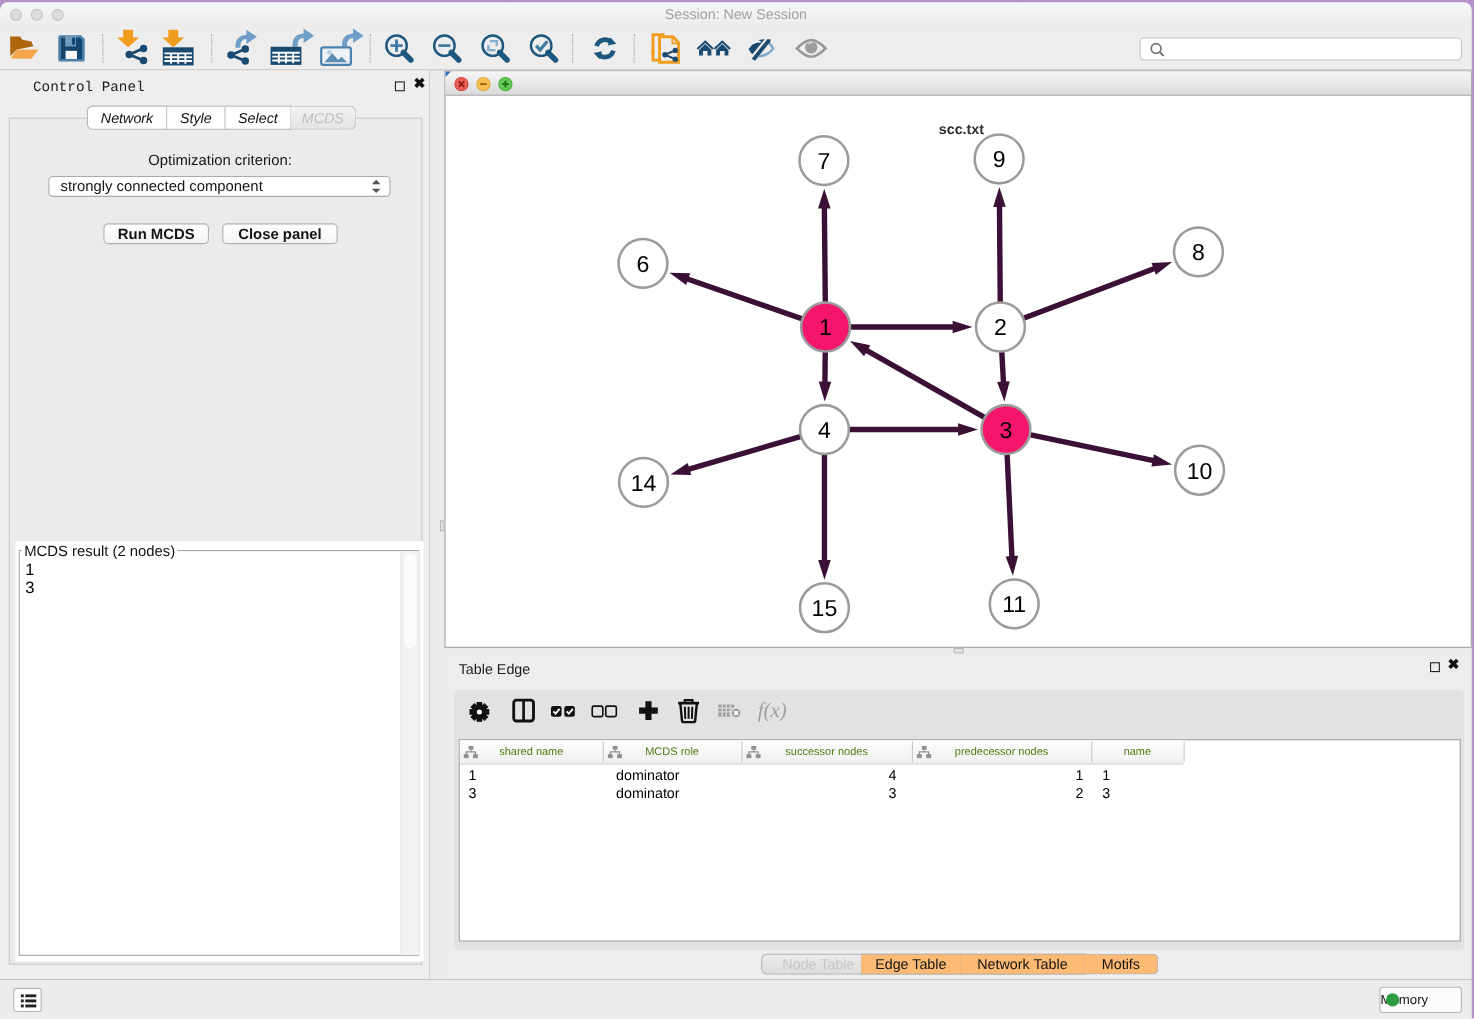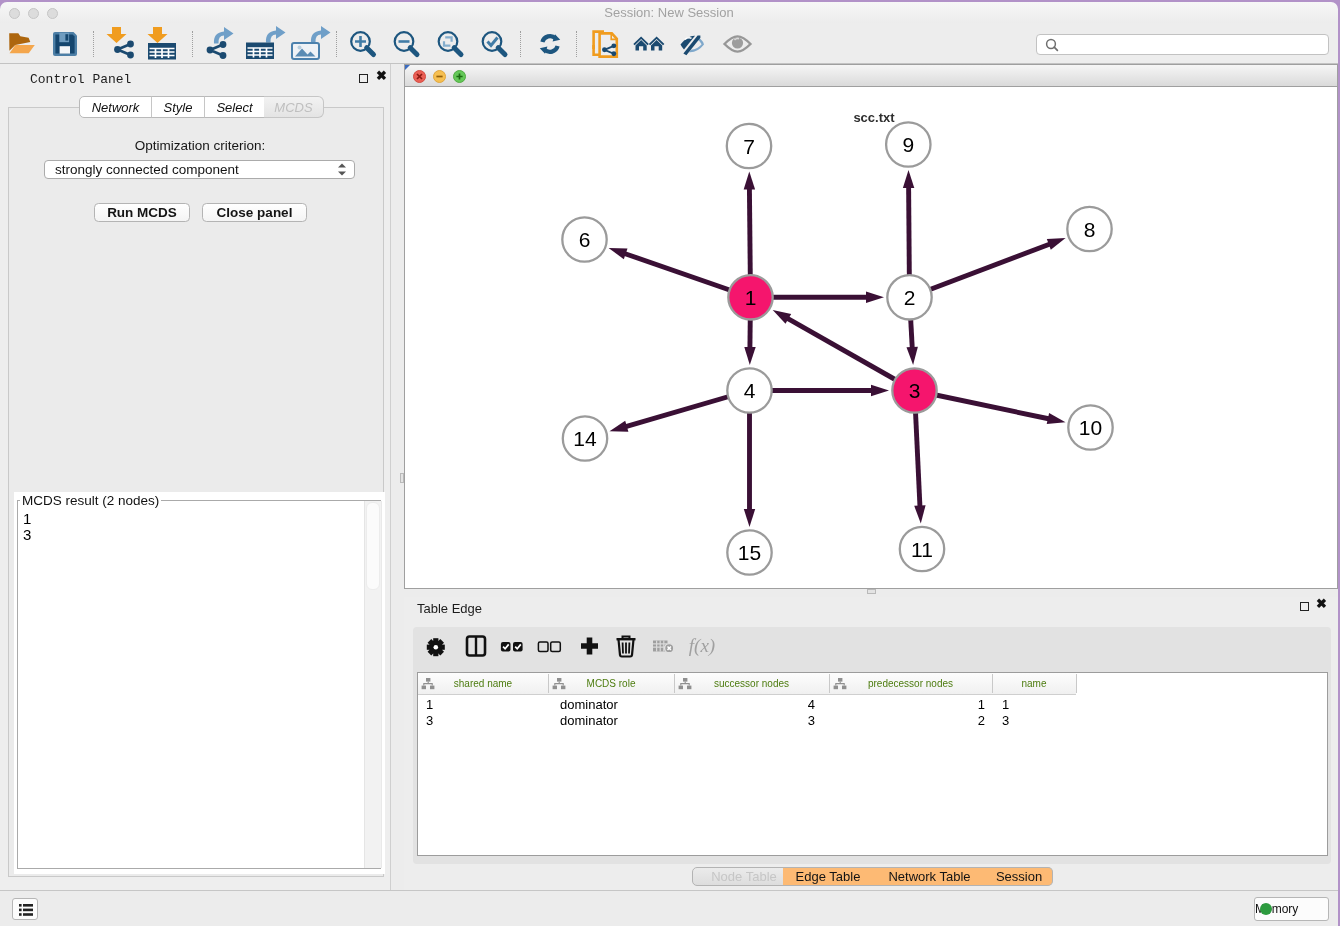--- a/index.html
+++ b/index.html
@@ -426,21 +426,21 @@
 <div class="abs td" style="left:829px;top:697px;width:156px;text-align:right;">1</div>
 <div class="abs td" style="left:1002px;top:697px;">1</div>
 <div class="abs td" style="left:426px;top:713px;">3</div>
 <div class="abs td" style="left:560px;top:713px;">dominator</div>
 <div class="abs td" style="left:674px;top:713px;width:141px;text-align:right;">3</div>
 <div class="abs td" style="left:829px;top:713px;width:156px;text-align:right;">2</div>
 <div class="abs td" style="left:1002px;top:713px;">3</div>
 <div class="abs tabb" style="left:692px;width:92px;border-radius:5px 0 0 5px;background:linear-gradient(#ebebeb,#dddddd);color:#c6c6c6;padding-left:12px;">Node Table</div>
 <div class="abs tabb" style="left:783px;width:91px;border-left:none;">Edge Table</div>
 <div class="abs tabb" style="left:873px;width:114px;border-left:none;">Network Table</div>
-<div class="abs tabb" style="left:986px;width:67px;border-left:none;border-radius:0 5px 5px 0;">Session</div>
+<div class="abs tabb" style="left:986px;width:67px;border-left:none;border-radius:0 5px 5px 0;">Motifs</div>
 
 <div class="abs" id="status"></div>
 <div class="abs" id="listBtn">
     <svg width="24" height="20" viewBox="0 0 24 20" style="position:absolute;left:1px;top:1px;">
       <g fill="#222">
         <rect x="5" y="4" width="2.6" height="2.6"></rect>
         <rect x="9" y="4" width="10" height="2.6"></rect>
         <rect x="5" y="8.6" width="2.6" height="2.6"></rect>
         <rect x="9" y="8.6" width="10" height="2.6"></rect>
         <rect x="5" y="13.2" width="2.6" height="2.6"></rect>

